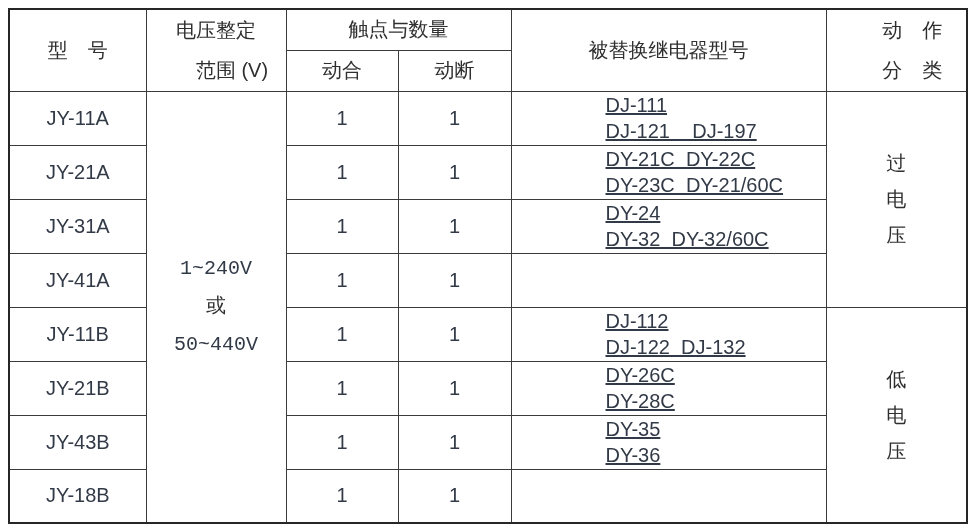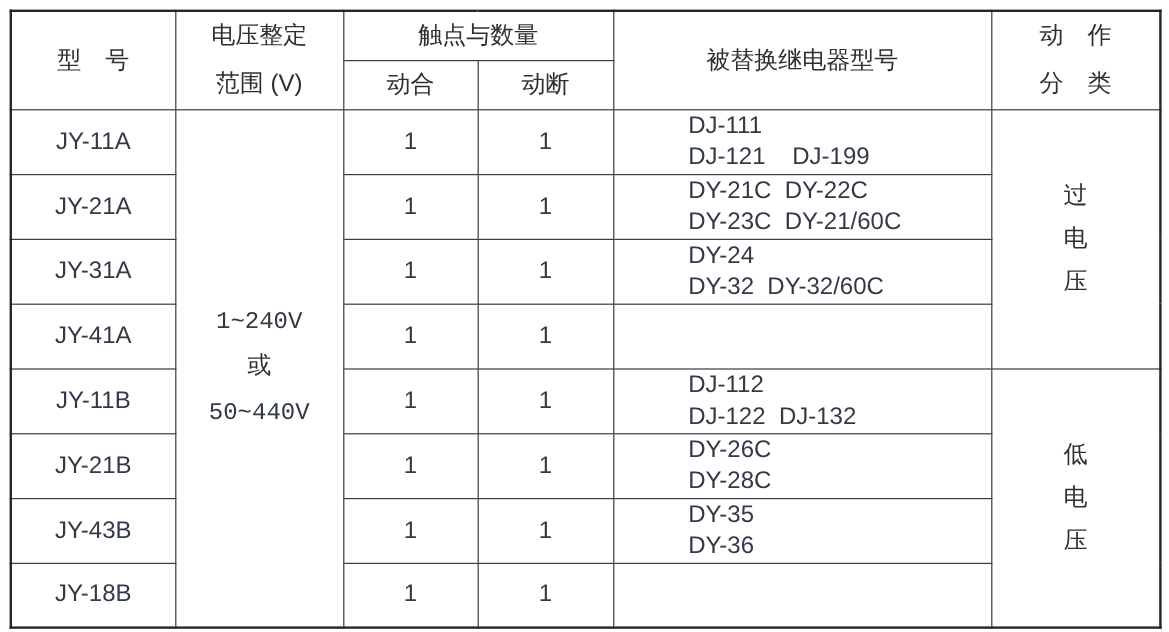--- a/index.html
+++ b/index.html
@@ -29,31 +29,32 @@
     border: 1px solid #3b3b3b;
     font-size: 20px;
     text-align: center;
     vertical-align: middle;
     padding: 0;
     overflow: hidden;
   }
   tr.h  { height: 41px; }
   tr.d  { height: 54px; }
   .latin { color: #323a47; }
-  .pre   { white-space: pre; }
+  .pre   { white-space: pre; padding-left: 32px; }
   .hline { line-height: 40px; }
   .vline { line-height: 38px; font-family: Liberation Mono, monospace; }
   .aline { line-height: 36px; }
   td.replaced {
     text-align: left;
     padding-left: 62px;
   }
   .rline {
     line-height: 26px;
     text-align: left;
+    text-decoration: underline;
   }
 </style>
 </head>
 <body>
 
 <div class="sheet">
   <table class="spec">
     <colgroup>
       <col style="width:137px">
       <col style="width:140px">
@@ -87,21 +88,21 @@
         <td class="latin">JY-11A</td>
         <td rowspan="8">
           <div class="vline latin">1~240V</div>
           <div class="vline">或</div>
           <div class="vline latin">50~440V</div>
         </td>
         <td class="latin">1</td>
         <td class="latin">1</td>
         <td class="replaced">
           <div class="rline latin pre">DJ-111</div>
-          <div class="rline latin pre">DJ-121    DJ-199</div>
+          <div class="rline latin pre">DJ-121    DJ-197</div>
         </td>
         <td rowspan="4">
           <div class="aline">过</div>
           <div class="aline">电</div>
           <div class="aline">压</div>
         </td>
       </tr>
 
       <tr class="d">
         <td class="latin">JY-21A</td>

